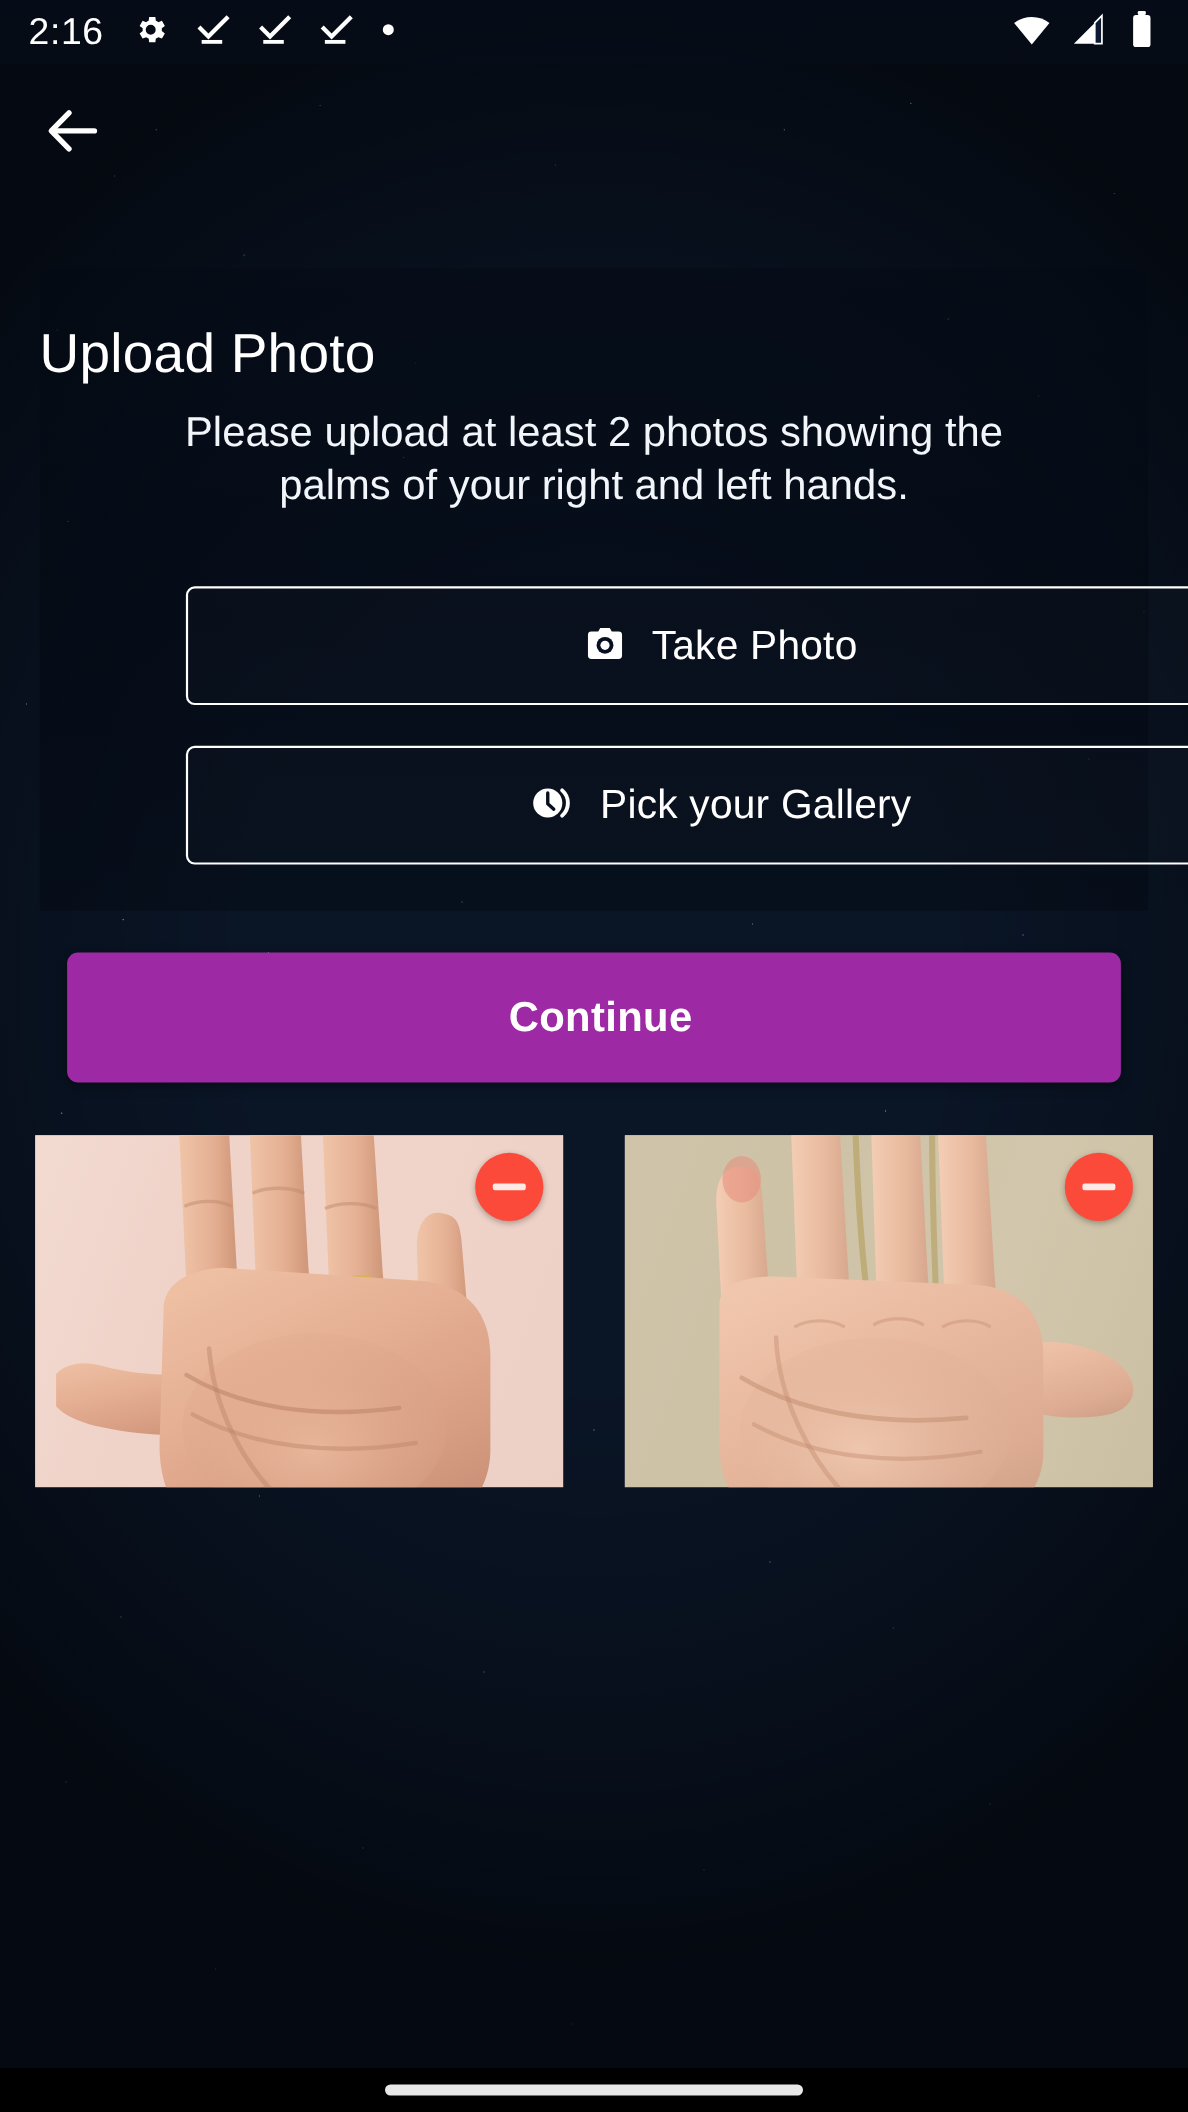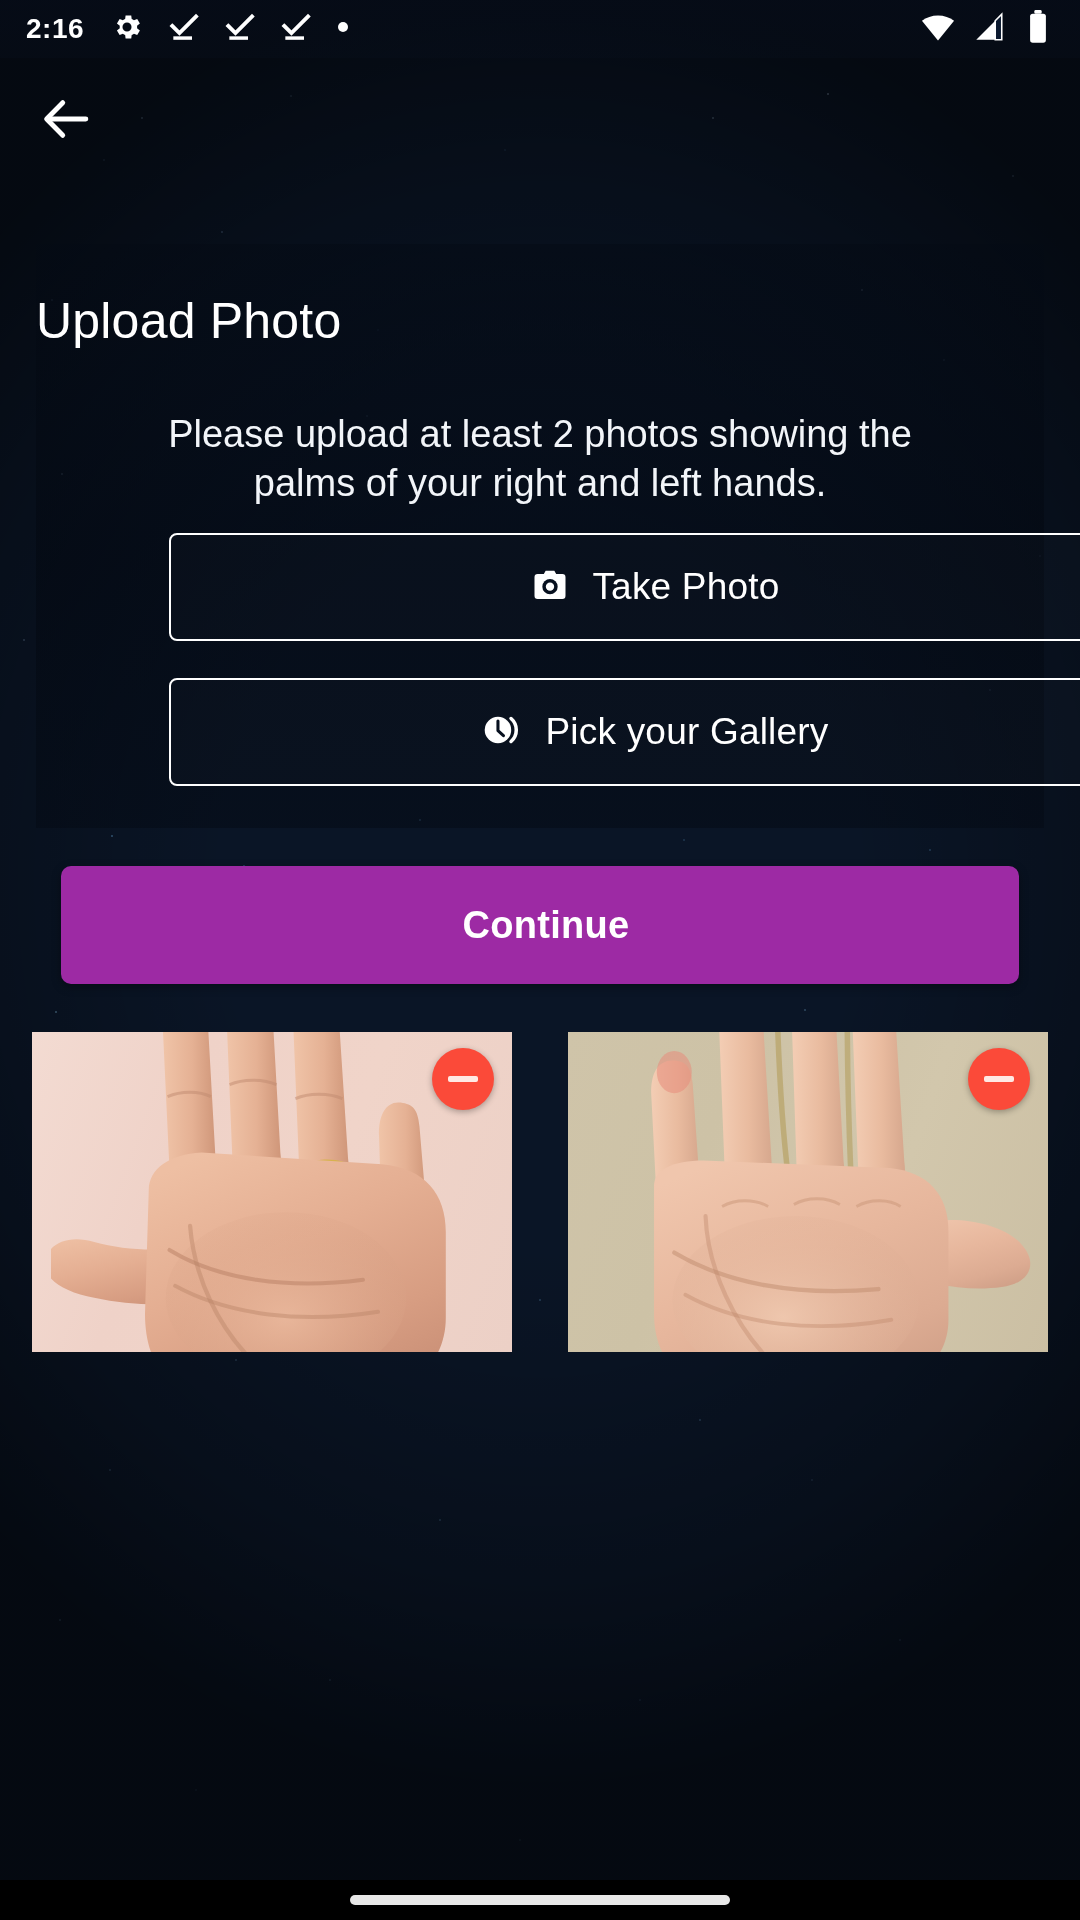--- a/index.html
+++ b/index.html
@@ -101,21 +101,21 @@
   
   .statusbar {
     position:absolute; top:0; left:0; right:0;
     height:58px;
     display:flex; align-items:center;
     padding:0 26px 0 26px;
     color:#fff;
     z-index:30;
     background:linear-gradient(180deg, rgba(6,12,24,.78) 0%, rgba(8,16,30,.30) 100%);
   }
-  .sb-clock { font-size:28px; letter-spacing:.5px; line-height:1;font-weight:bold; }
+  .sb-clock { font-size:34px; letter-spacing:.5px; line-height:1; }
   .sb-left-icons { display:flex; align-items:center; gap:24px; margin-left:26px; }
   .sb-spacer { flex:1; }
   .sb-right-icons { display:flex; align-items:center; gap:16px; }
   .sb-ic { display:block; }
 
   
   .appbar {
     position:absolute; top:58px; left:0; right:0;
     height:126px;
     display:flex; align-items:center;
@@ -146,21 +146,21 @@
     background:linear-gradient(180deg, rgba(4,10,20,0.50) 0%, rgba(3,8,17,0.58) 55%, rgba(4,10,20,0.52) 100%);
     z-index:10;
   }
   .card-title {
     margin-top:48px;
     color:#ffffff;
     font-size:50px;
     letter-spacing:.2px;
   }
   .card-sub {
-    margin:60px auto 0 auto;
+    margin:19px auto 0 auto;
     width:840px;
     text-align:center;
     color:#f2f5f9;
     font-size:38px;
     line-height:1.28;
   }
 
   .outline-btn {
     position:absolute;
     left:133px;

